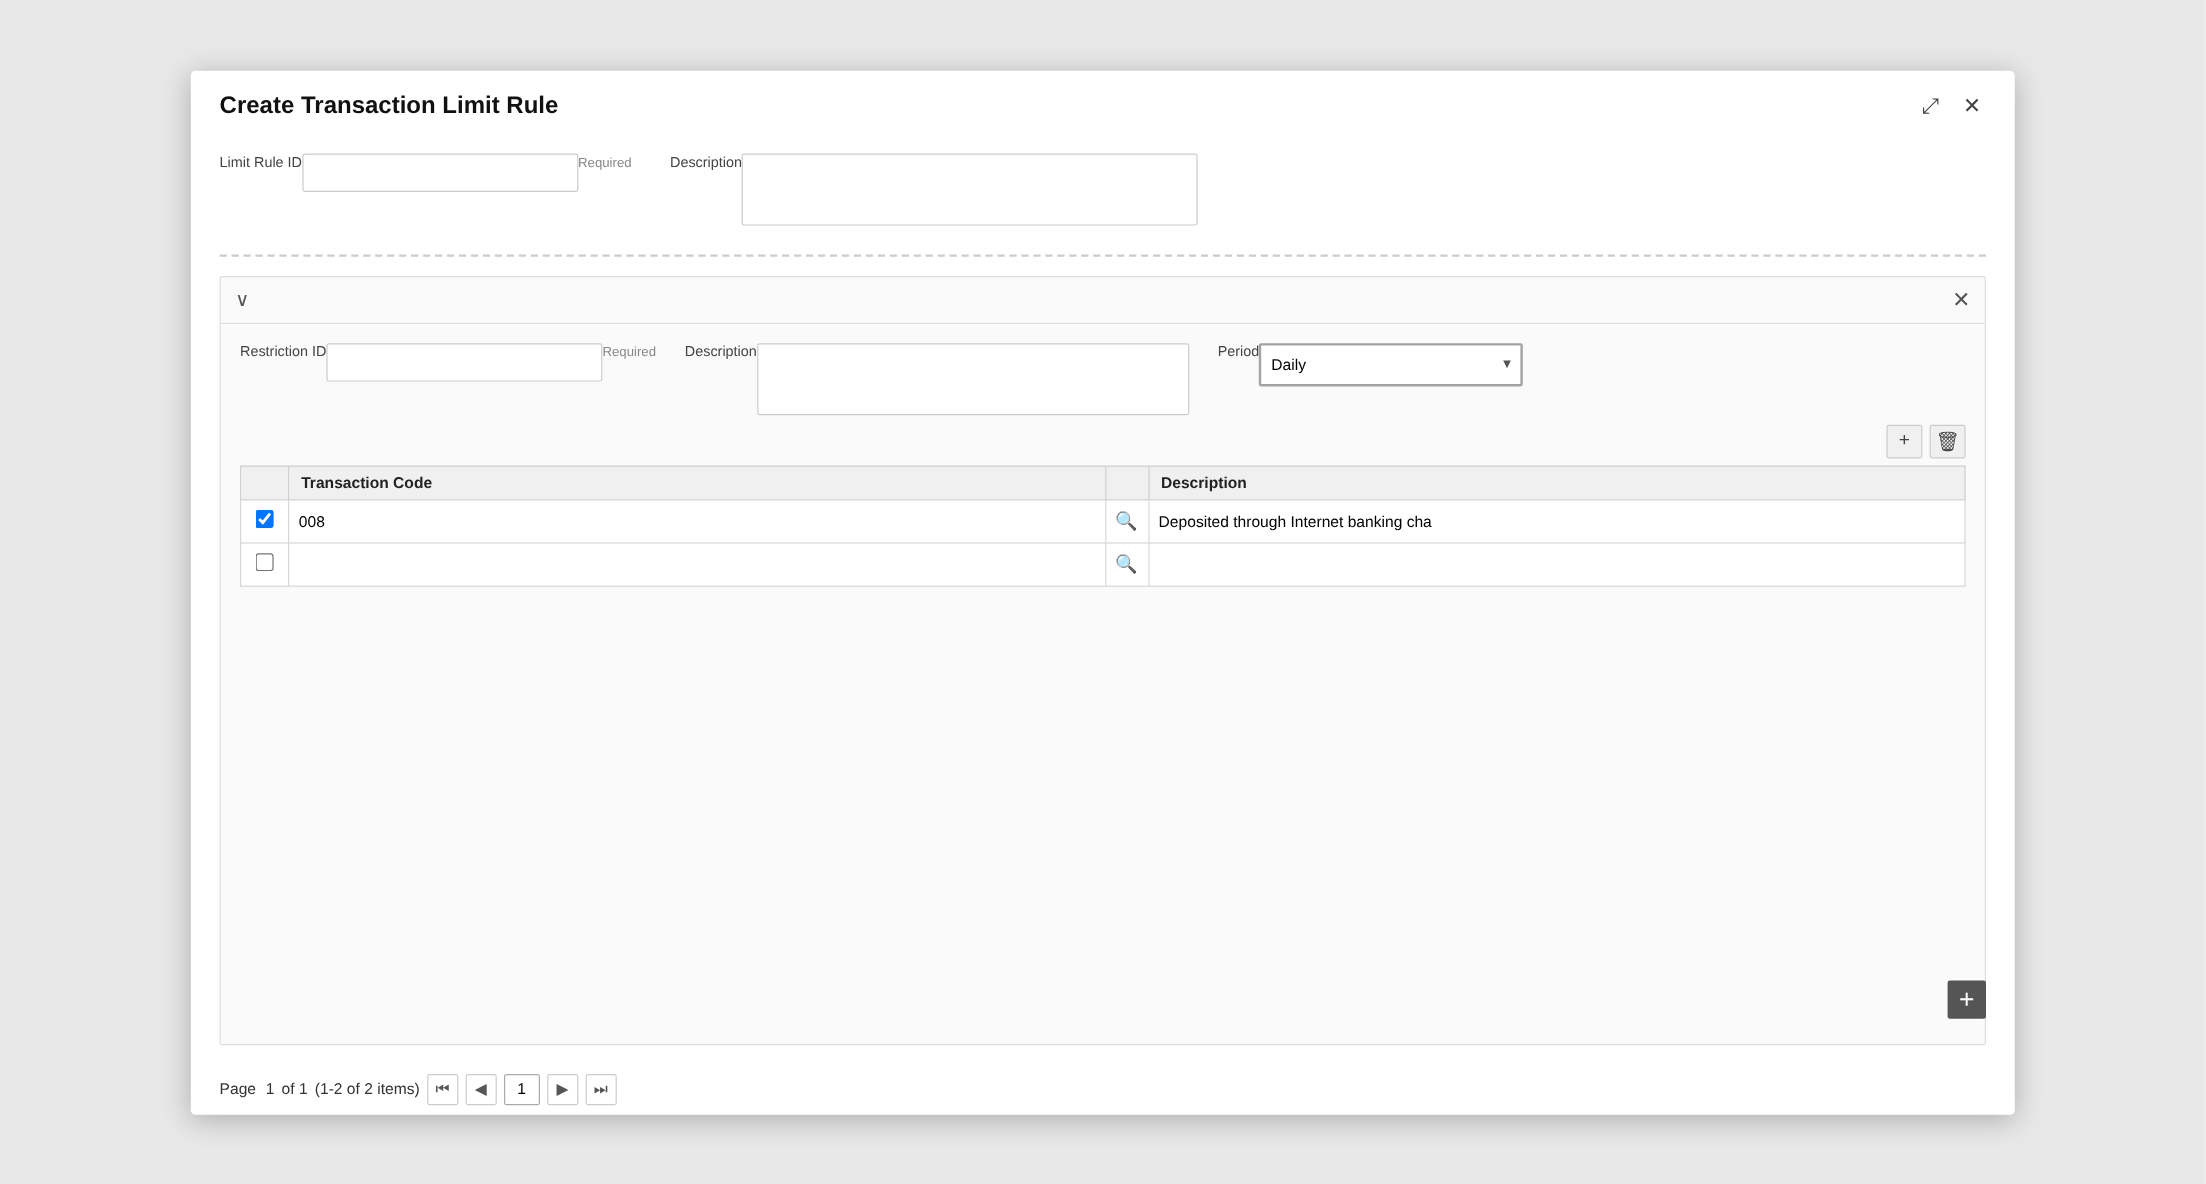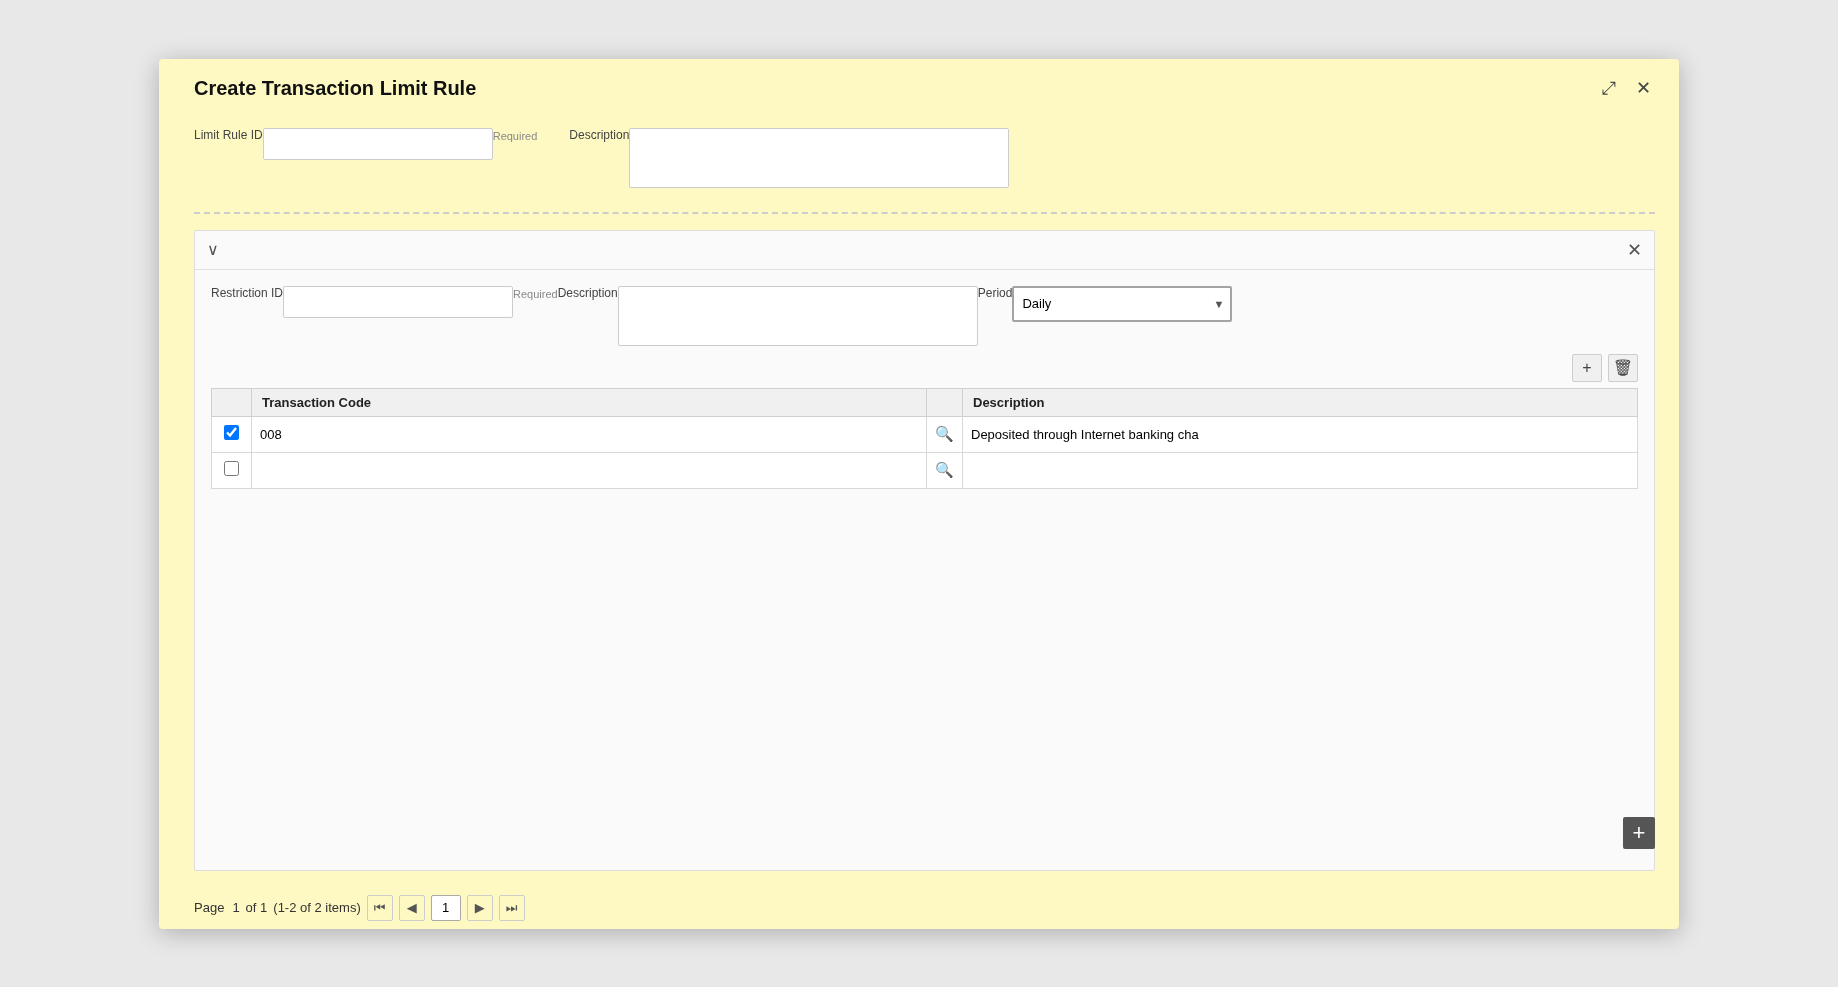--- a/index.html
+++ b/index.html
@@ -7,29 +7,28 @@
       background: #e8e8e8;
       font-family: Arial, sans-serif;
       font-size: 13px;
       color: #222;
       display: flex;
       align-items: center;
       justify-content: center;
       min-height: 100vh;
     }
     .modal {
-      background: #fef9c3;
+      background: #ffffff;
       width: 1520px;
       min-height: 870px;
       border-radius: 4px;
       box-shadow: 0 4px 24px rgba(0,0,0,0.25);
       position: relative;
       display: flex;
       flex-direction: column;
-      padding-left: 11px;
     }
     .modal-header {
       display: flex;
       align-items: center;
       justify-content: space-between;
       padding: 18px 24px 10px 24px;
       border-bottom: none;
     }
     .modal-title {
       font-size: 20px;
@@ -126,20 +125,21 @@
     .close-panel-btn {
       background: none;
       border: none;
       cursor: pointer;
       font-size: 18px;
       color: #555;
     }
     .restrictions-form {
       padding: 16px 16px 8px 16px;
       display: flex;
+      gap: 24px;
       align-items: flex-start;
       flex-wrap: wrap;
     }
     .restriction-id-input { width: 230px; height: 32px; }
     .restriction-desc-textarea { width: 360px; height: 60px; resize: none; }
     .period-select {
       width: 220px;
       height: 36px;
       border: 2px solid #a3a3a3;
       background: #fff;

